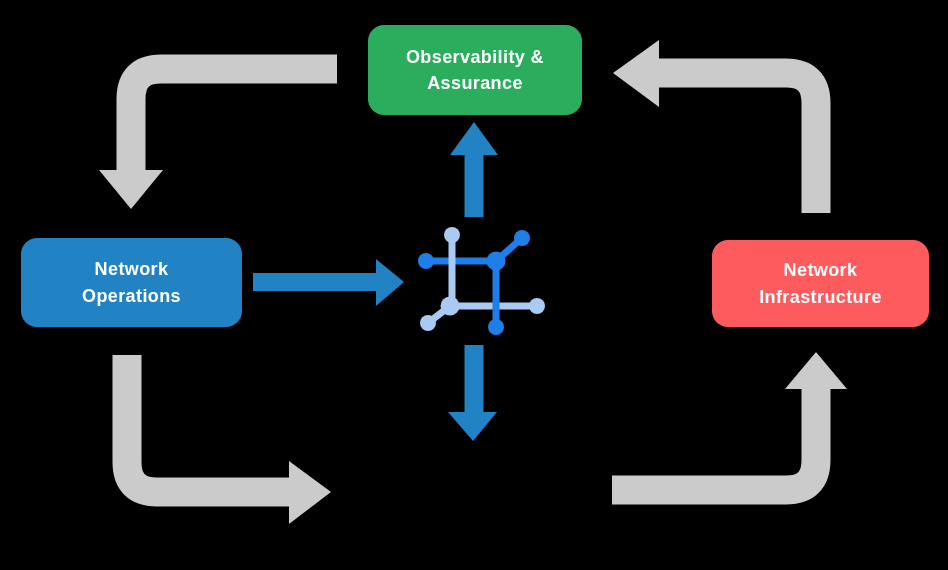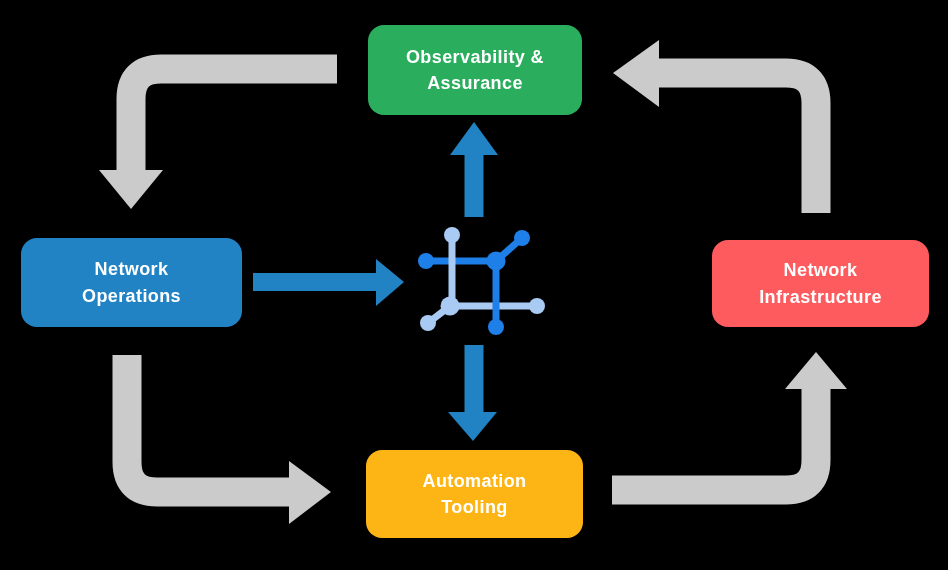--- a/index.html
+++ b/index.html
@@ -106,18 +106,14 @@
   <div class="node node-operations" style="background-color: rgb(33, 131, 196);">
     <span class="label">Network
 Operations</span>
   </div>
 
   <div class="node node-infrastructure" style="background-color: rgb(253, 91, 94);">
     <span class="label">Network
 Infrastructure</span>
   </div>
 
-  <div class="node node-automation" style="background-color: rgb(253, 181, 21);">
-    <span class="label">Automation
-Tooling</span>
-  </div>
 
 </div>
 
 </body></html>

